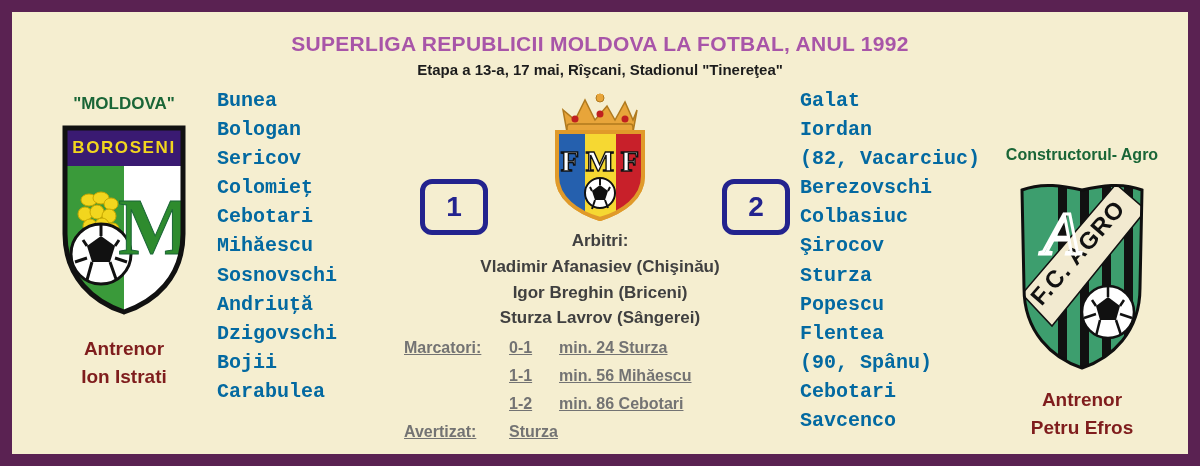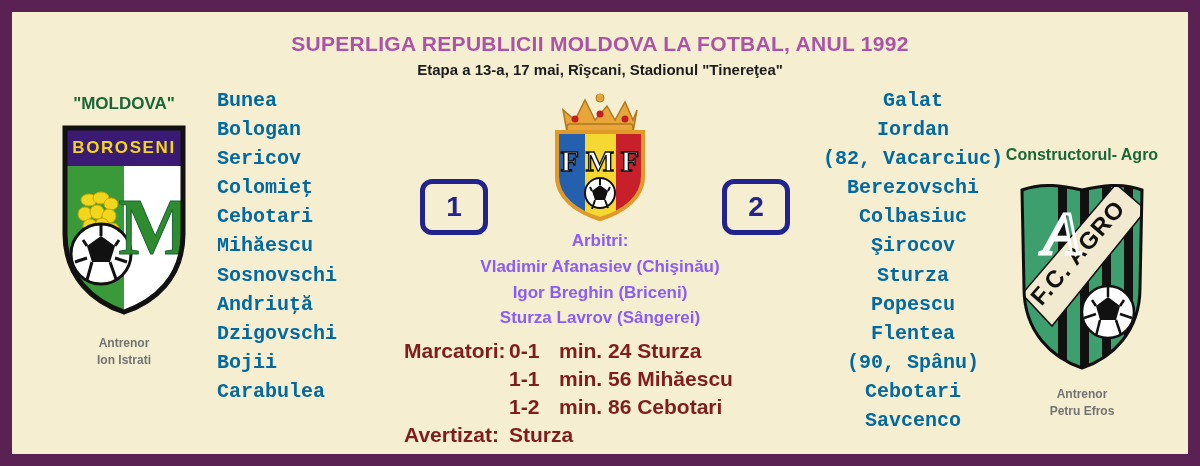--- a/index.html
+++ b/index.html
@@ -45,54 +45,54 @@
   }
   .side.left .club-name{top:82px;}
   .side.right .club-name{top:88px;font-size:16px;}
 
   .crest-wrap{position:absolute;left:50%;transform:translateX(-50%);}
   .side.left .crest-wrap{top:110px;}
   .side.right .crest-wrap{top:118px;}
 
   .coach{
     position:absolute;width:100%;text-align:center;
-    font-size:12px;font-weight:bold;color:#737373;line-height:1.45;
+    font-size:19px;font-weight:bold;color:#7f1d1d;line-height:1.45;
   }
   .side.left .coach{top:323px;}
   .side.right .coach{top:328px;}
 
   
   .roster{
     position:absolute;top:74px;font-size:20px;font-weight:bold;
     color:#0369a1;line-height:1.455;font-family:Liberation Mono, monospace;
   }
   .roster.left{left:205px;text-align:left;}
-  .roster.right{right:185px;text-align:center;margin-left:21px;}
+  .roster.right{right:208px;text-align:left;margin-left:21px;}
   .roster div{white-space:nowrap;}
 
   
   .fmf{position:absolute;left:50%;transform:translateX(-50%);top:80px;}
   .score{
     position:absolute;top:167px;width:68px;height:56px;box-sizing:border-box;
     border:5px solid #23238e;border-radius:12px;background:#f5eed0;
     display:flex;align-items:center;justify-content:center;
     font-size:28px;font-weight:bold;color:#23238e;
   }
   .score.s1{left:408px;}
   .score.s2{left:710px;}
 
   .arbitri{
     position:absolute;left:0;right:0;top:216px;text-align:center;
-    color:#8b5cf6;font-weight:bold;font-size:17px;line-height:1.52;
+    color:#404040;font-weight:bold;font-size:17px;line-height:1.52;
   }
   .arbitri .hd{font-size:17px;}
 
   .events{
     position:absolute;left:392px;top:327px;
-    color:#7f1d1d;font-weight:bold;font-size:21px;
+    color:#737373;font-weight:bold;font-size:16px;text-decoration:underline;
   }
   .ev-row{display:flex;align-items:baseline;height:28px;}
   .ev-label{width:105px;flex:0 0 105px;}
   .ev-score{width:50px;flex:0 0 50px;}
   .ev-text{white-space:nowrap;}
 </style>
 </head>
 <body>
 
 <div class="frame">

